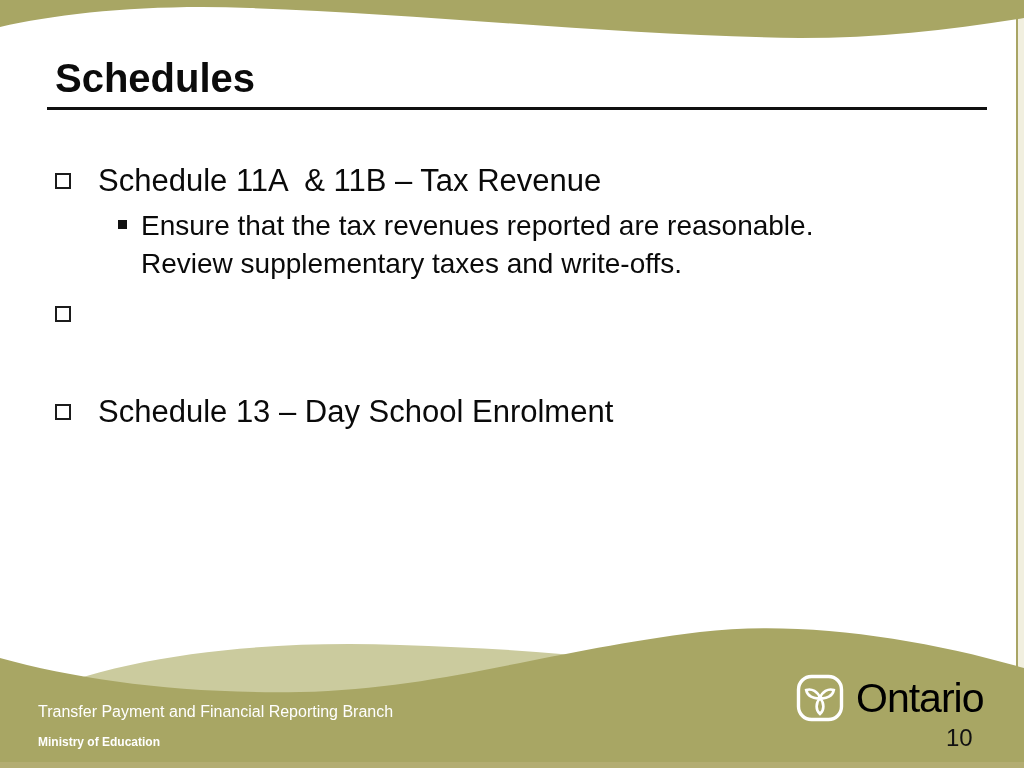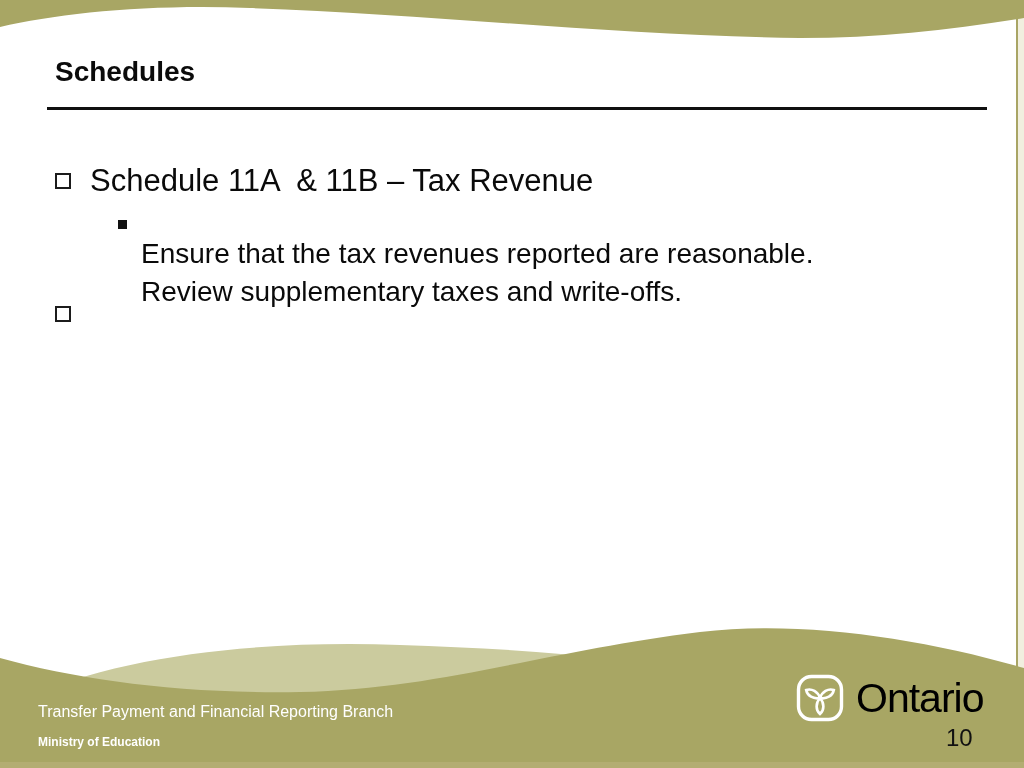--- a/index.html
+++ b/index.html
@@ -16,52 +16,51 @@
   .right-stripe-pale { position: absolute; top: 0; right: 0; width: 6px; height: 768px; background: #f1efdf; z-index: 1; }
   .right-stripe-line { position: absolute; top: 0; right: 6px; width: 2px; height: 768px; background: #a9a565; z-index: 1; }
 
   .top-wave, .bottom-wave { position: absolute; left: 0; width: 1024px; z-index: 2; display: block; }
   .top-wave { top: 0; height: 45px; }
   .bottom-wave { bottom: 0; height: 158px; }
 
   
   .slide-title {
     position: absolute; left: 55px; top: 56px;
-    font-size: 28px; font-weight: bold; color: #0b0b0b;
+    font-size: 40px; font-weight: bold; color: #0b0b0b;
     letter-spacing: 0px; white-space: pre; z-index: 3;
   }
   .title-rule {
     position: absolute; left: 47px; top: 107px; width: 940px; height: 3px;
     background: #101010; z-index: 3;
   }
 
   
   .bullet-group { position: absolute; left: 45px; width: 935px; z-index: 3; }
   .l1-row { display: flex; align-items: flex-start; }
   .sq1 {
     flex: 0 0 auto; width: 12px; height: 12px;
     border: 2px solid #1c1c1c; background: transparent;
     margin: 10px 0 0 10px;
   }
   .l1-text {
-    margin-left: 19px;
+    margin-left: 27px;
     font-size: 31px; line-height: 36px; color: #0a0a0a;
     white-space: pre-wrap;
   }
   .l2-row { display: flex; align-items: flex-start; margin-top: 8px; }
   .sq2 {
     flex: 0 0 auto; width: 9px; height: 9px;
     background: #111111;
     margin: 13px 0 0 73px;
   }
   .l2-text {
     margin-left: 14px;
     font-size: 28px; line-height: 38px; color: #0a0a0a;
     white-space: pre-wrap;
-    margin-top: 28px;
   }
 
   
   .footer-line1 {
     position: absolute; left: 38px; top: 703px;
     font-size: 16px; font-weight: normal; color: #ffffff; z-index: 4;
     white-space: pre;
   }
   .footer-line2 {
     position: absolute; left: 38px; top: 735px;
@@ -108,20 +107,24 @@
   </div>
 </div>
 
 <div class="bullet-group" style="top:296px">
   <div class="l1-row">
     <span class="sq1"></span>
   </div>
 </div>
 
 <div class="bullet-group" style="top:394px">
+  <div class="l1-row">
+    <span class="sq1"></span>
+    <div class="l1-text">Schedule 13 – Day School Enrolment</div>
+  </div>
 </div>
 
 <svg class="bottom-wave" viewBox="0 0 1024 158" preserveAspectRatio="none">
 
   <path d="M 20,158 L 20,90 C 120,45 260,30 400,35 C 520,39 620,46 730,66 L 730,158 Z" fill="#cbcb9e"></path>
 
   <path d="M0,48 C 80,70 180,84 300,82 C 440,79 540,42 700,22 C 800,10 920,28 1024,58 L 1024,158 H 0 Z" fill="#a8a664"></path>
 
   <rect x="0" y="152" width="1024" height="6" fill="#b3ad72"></rect>
 </svg>

